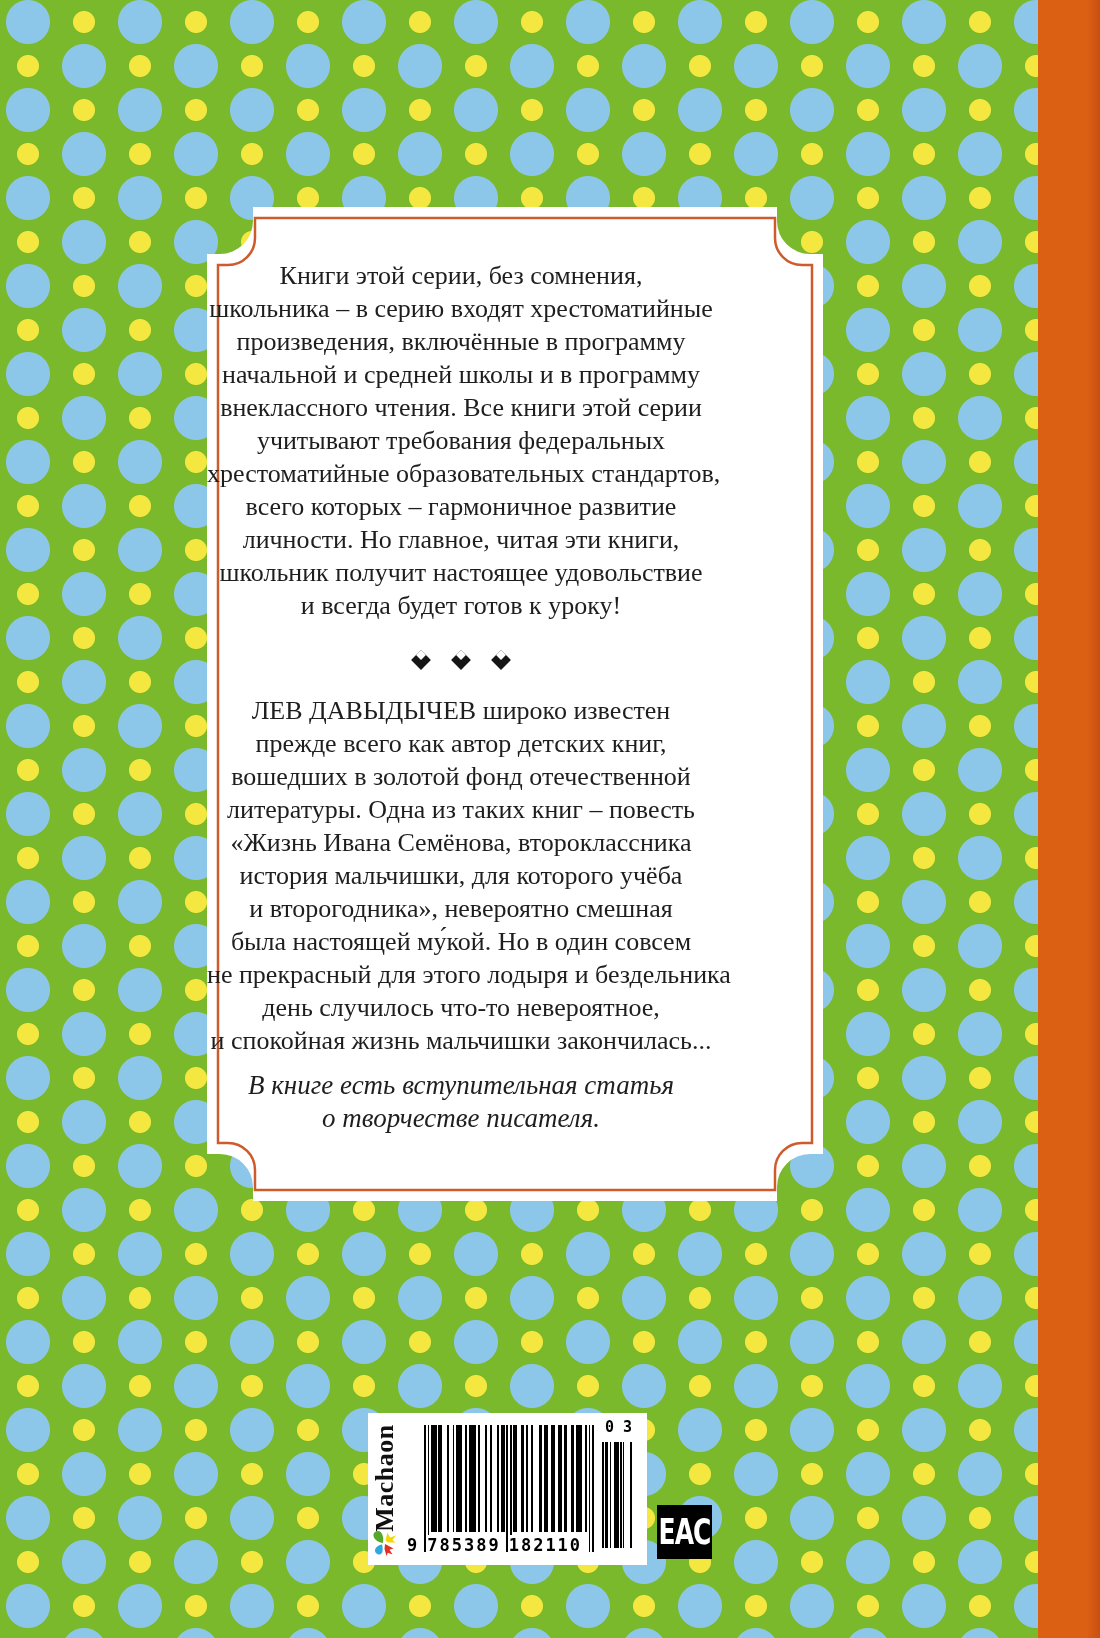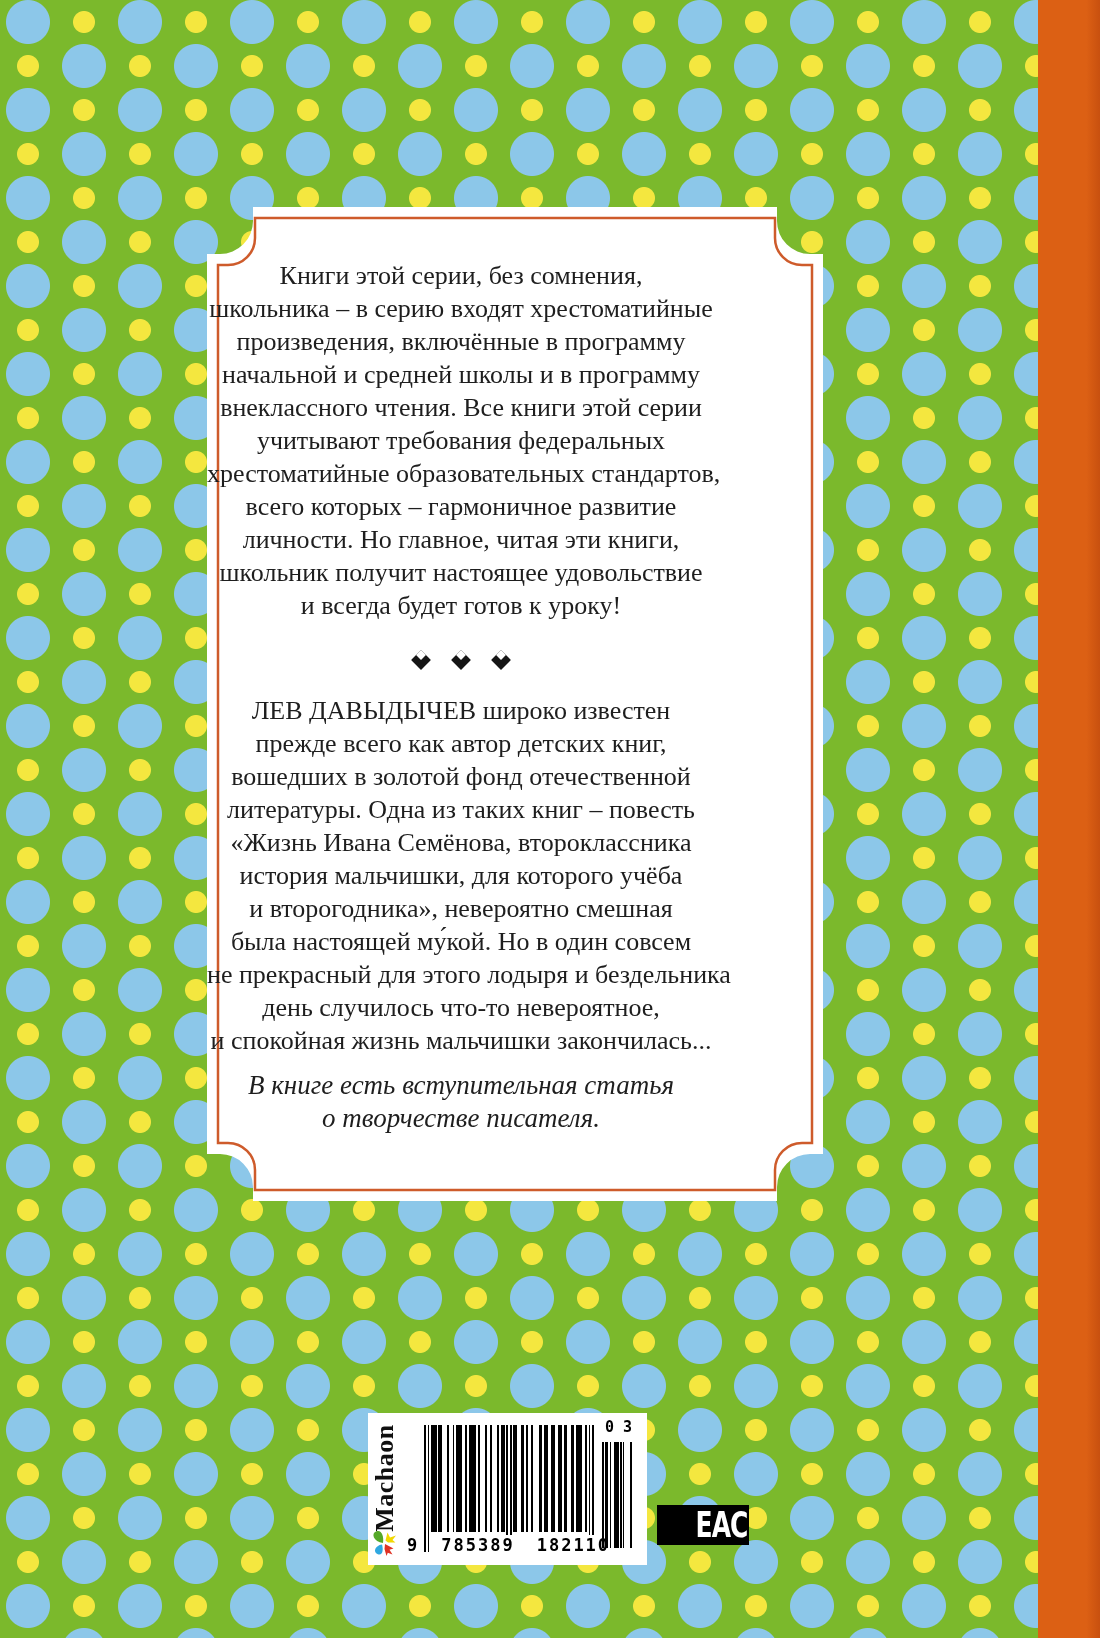--- a/index.html
+++ b/index.html
@@ -30,28 +30,28 @@
   
   #bc-box{position:absolute;left:368px;top:1413px;width:279px;height:152px;background:#fff;}
   #machaon{position:absolute;left:-41px;top:48px;width:120px;height:34px;
     transform:rotate(-90deg);text-align:center;font-weight:bold;font-size:26px;color:#101010;
     font-family:"Liberation Serif","DejaVu Serif",serif;letter-spacing:0.5px;}
   #butterfly{position:absolute;left:1px;top:114px;}
   #bc-main{position:absolute;left:56px;top:12px;}
   #bc-digits{position:absolute;left:38px;top:122px;display:flex;}
   #bc-digits span{background:#fff;font-family:"DejaVu Sans Mono",monospace;font-weight:bold;
     font-size:17px;letter-spacing:2px;padding:0 1px;color:#000;}
-  #bc-digits span + span{margin-left:20px;}
+  #bc-digits span + span{margin-left:6px;}
   #bc-addon{position:absolute;left:233px;top:29px;}
   #addon-digits{position:absolute;left:228px;top:5px;width:48px;text-align:left;
     font-family:"DejaVu Sans Mono",monospace;font-weight:bold;font-size:15px;letter-spacing:9px;
     text-indent:9px;color:#000;}
   
-  #eac{position:absolute;left:657px;top:1505px;width:55px;height:40px;background:#000;
-    display:flex;align-items:center;justify-content:center;padding-left:37px;}
+  #eac{position:absolute;left:657px;top:1505px;width:55px;height:54px;background:#000;
+    display:flex;align-items:center;justify-content:center;}
   #eac span{color:#fff;font-family:"DejaVu Sans",sans-serif;font-weight:bold;font-size:25px;
     transform:scaleY(1.4);letter-spacing:-1px;}
 </style>
 </head>
 <body>
 
 <div id="cover" style="--green: #7BB92C; --blue: #8CC7E9; --yellow: #F4E73F; --orange: #DC6014; --ink: #1E1E1E;">
   <div id="dots"></div>
   <div id="stripe"></div>
 

